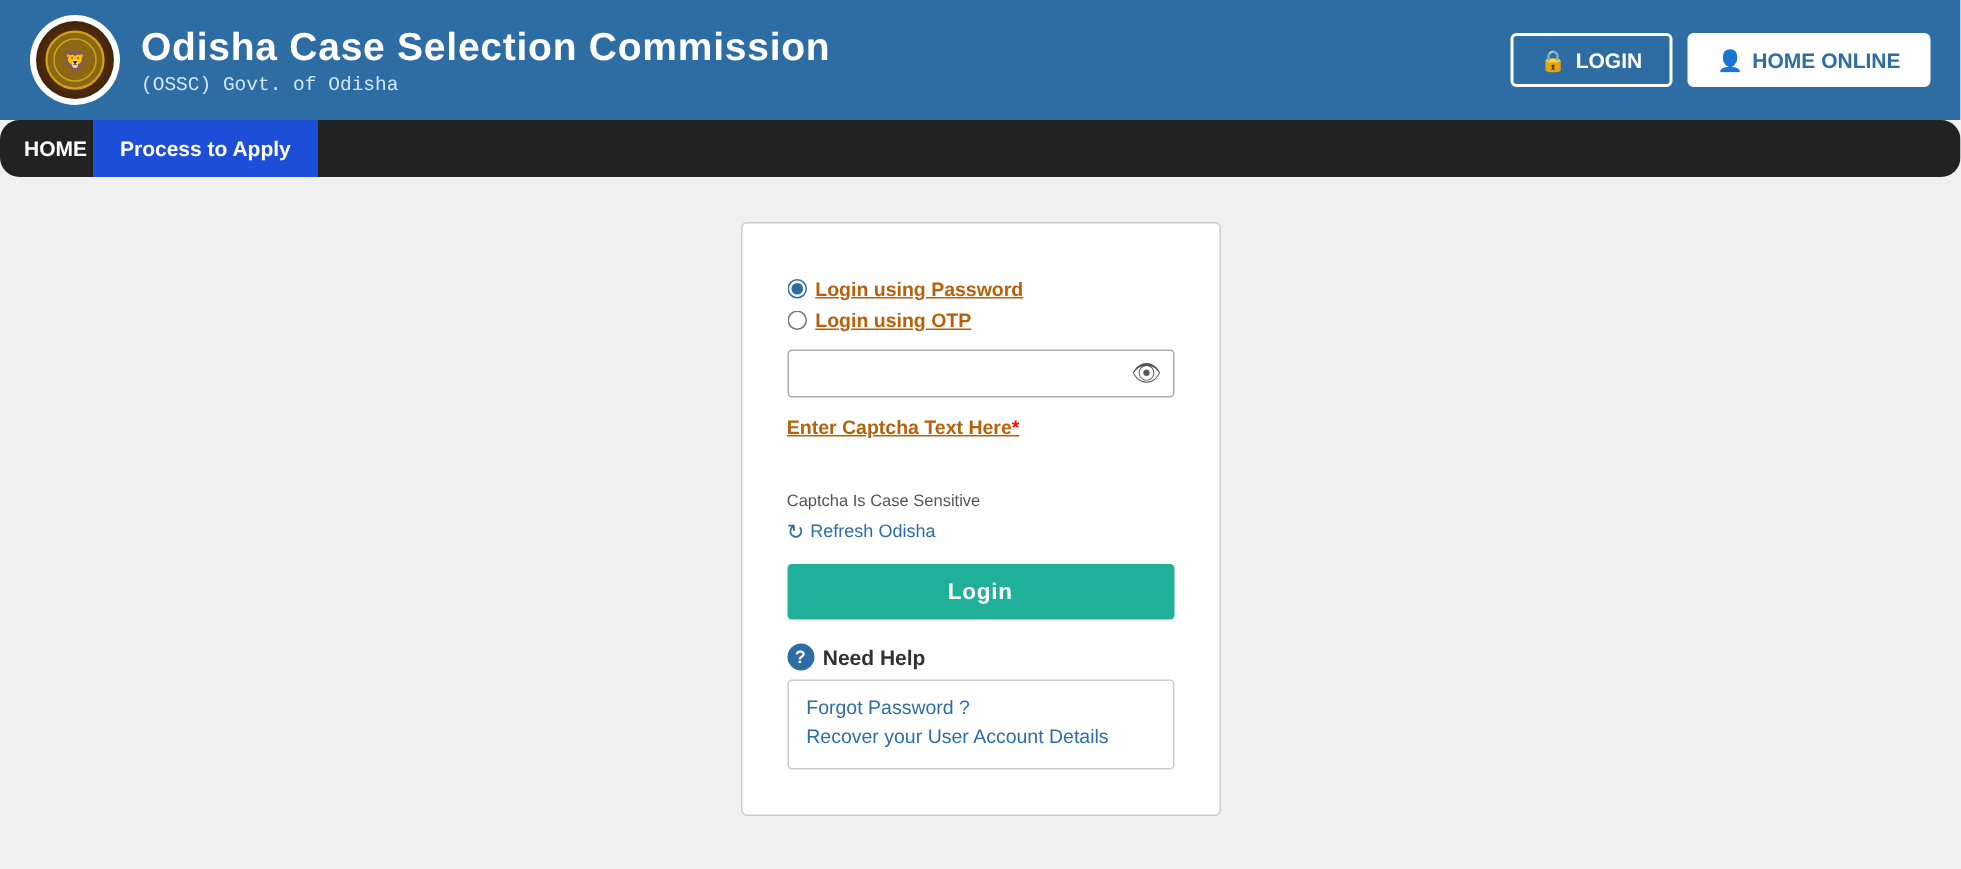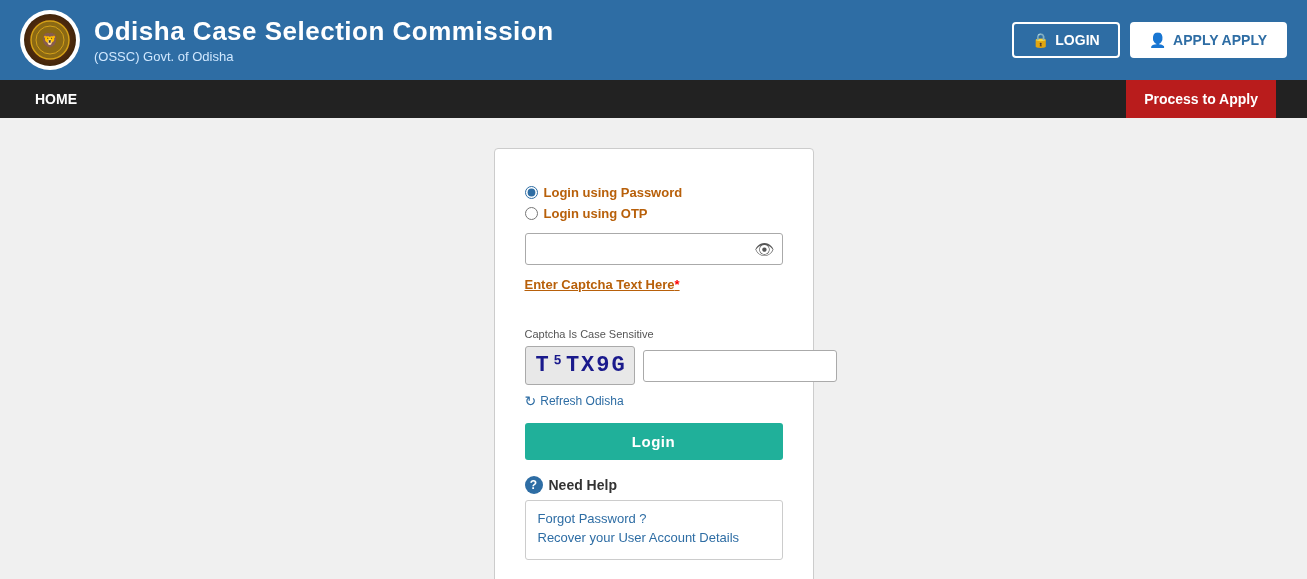--- a/index.html
+++ b/index.html
@@ -45,20 +45,21 @@
     }
     .header-title h1 {
       font-size: 26px;
       font-weight: bold;
       letter-spacing: 0.5px;
     }
     .header-title p {
       font-size: 13px;
       color: #d0e8ff;
       margin-top: 2px;
+      font-family: Liberation Mono, monospace;
     }
     .header-buttons {
       display: flex;
       gap: 10px;
     }
     .btn-login {
       background: #2e6da4;
       color: #fff;
       border: 2px solid #fff;
       padding: 8px 18px;
@@ -82,34 +83,35 @@
       align-items: center;
       gap: 6px;
       font-weight: bold;
     }
 
     
     .navbar {
       background: #222;
       display: flex;
       align-items: center;
-      justify-content: space-between;
-      padding: 0 31px;
+      justify-content: flex-start;
+      padding: 0 12px;
       min-height: 38px;
+      border-radius: 13px;
     }
     .nav-home {
       color: #fff;
       font-size: 14px;
       font-weight: bold;
       text-decoration: none;
       padding: 8px 4px;
       cursor: pointer;
     }
     .btn-process {
-      background: #b91c1c;
+      background: #1d4ed8;
       color: #fff;
       border: none;
       padding: 8px 18px;
       font-size: 14px;
       font-weight: bold;
       cursor: pointer;
       min-height: 38px;
     }
 
     
@@ -161,20 +163,21 @@
     }
     .radio-option input[type="radio"] {
       accent-color: #2e6da4;
       cursor: pointer;
     }
     .radio-label {
       font-size: 13px;
       color: #b8600a;
       cursor: pointer;
       font-weight: bold;
+      text-decoration: underline;
     }
 
     
     .password-wrapper {
       position: relative;
     }
     .password-wrapper input {
       width: 100%;
       border: 1px solid #aaa;
       border-radius: 3px;
@@ -326,21 +329,21 @@
       <p>(OSSC) Govt. of Odisha</p>
     </div>
   </div>
   <div class="header-buttons">
     <button class="btn-login">
       <span>🔒</span>
       <span>LOGIN</span>
     </button>
     <button class="btn-apply">
       <span>👤</span>
-      <span>APPLY APPLY</span>
+      <span>HOME ONLINE</span>
     </button>
   </div>
 </header>
 
 <nav class="navbar">
   <a class="nav-home">HOME</a>
   <button class="btn-process">Process to Apply</button>
 </nav>
 
 <div class="main-content">
@@ -367,24 +370,20 @@
         <span class="eye-icon">👁</span>
       </div>
     </div>
 
     
     <div>
       <div class="captcha-label">
         <span>Enter Captcha Text Here</span><span class="required">*</span>
       </div>
       <div class="captcha-sensitive">Captcha Is Case Sensitive</div>
-      <div class="captcha-row">
-        <div class="captcha-image">T⁵TX9G</div>
-        <input type="text" class="captcha-input" placeholder="" style="">
-      </div>
       <div class="refresh-captcha">
         <span class="refresh-icon">↻</span>
         <span>Refresh Odisha</span>
       </div>
     </div>
 
     
     <button class="btn-login-submit">Login</button>
 
     

